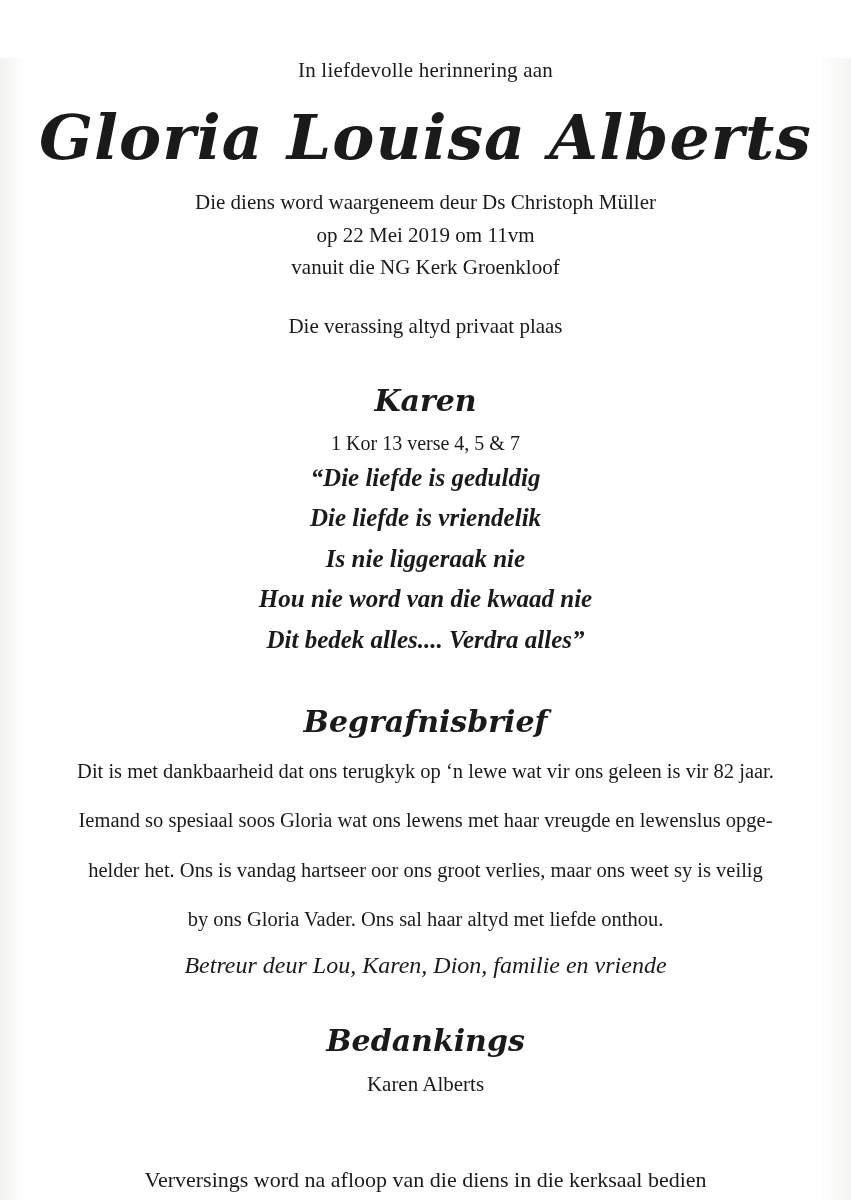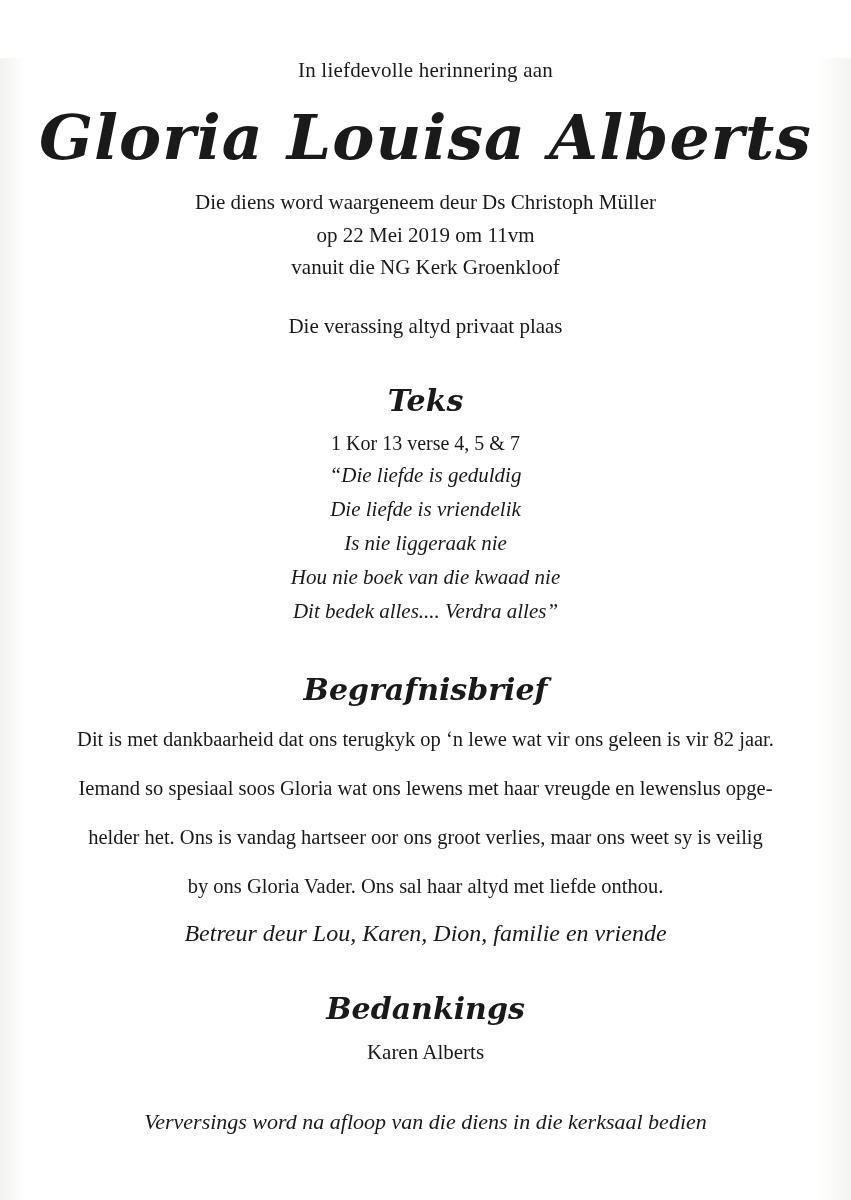--- a/index.html
+++ b/index.html
@@ -75,24 +75,25 @@
     margin-top: 44px;
     margin-bottom: 14px;
   }
 
   .verse-ref {
     font-size: 20px;
     margin-bottom: 3px;
   }
 
   .verse-line {
-    font-size: 21px;
+    font-size: 25px;
     line-height: 1.62;
     font-family: "Liberation Serif", serif;
     font-style: italic;
+    font-weight: bold;
   }
 
   .letter {
     margin-top: 4px;
     font-size: 20.5px;
     line-height: 1.62;
     text-align: center;
     padding: 0 18px;
   }
   .letter p { margin: 16px; }
@@ -102,48 +103,47 @@
     font-size: 24px;
     font-style: italic;
   }
 
   .thanks-name {
     font-size: 21px;
     margin-top: 2px;
   }
 
   .footer-note {
-    margin-top: 44px;
+    margin-top: 70px;
     font-size: 22px;
-    font-style: italic;
     font-family: "Liberation Serif", serif;
   }
 </style>
 </head>
 <body>
 
 <div class="page">
   <div class="content">
 
     <div class="intro">In liefdevolle herinnering aan</div>
 
     <div class="name">Gloria Louisa Alberts</div>
 
     <div class="service-line first">Die diens word waargeneem deur Ds Christoph Müller</div>
     <div class="service-line">op 22 Mei 2019 om 11vm</div>
     <div class="service-line">vanuit die NG Kerk Groenkloof</div>
 
     <div class="cremation">Die verassing altyd privaat plaas</div>
 
-    <div class="section-heading">Teks</div>
+    <div class="section-heading">Karen</div>
     <div class="verse-ref">1 Kor 13 verse 4, 5 &amp; 7</div>
     <div class="verse-line">“Die liefde is geduldig</div>
     <div class="verse-line">Die liefde is vriendelik</div>
     <div class="verse-line">Is nie liggeraak nie</div>
-    <div class="verse-line">Hou nie boek van die kwaad nie</div>
+    <div class="verse-line">Hou nie word van die kwaad nie</div>
     <div class="verse-line">Dit bedek alles.... Verdra alles”</div>
 
     <div class="section-heading">Begrafnisbrief</div>
     <div class="letter">
       <p>Dit is met dankbaarheid dat ons terugkyk op ‘n lewe wat vir ons geleen is vir 82 jaar.</p>
       <p>Iemand so spesiaal soos Gloria wat ons lewens met haar vreugde en lewenslus opge-</p>
       <p>helder het.  Ons is vandag hartseer oor ons groot verlies, maar ons weet sy is veilig</p>
       <p>by ons Gloria Vader.  Ons sal haar altyd met liefde onthou.</p>
     </div>
     <div class="mourners">Betreur deur Lou, Karen, Dion, familie en vriende</div>

